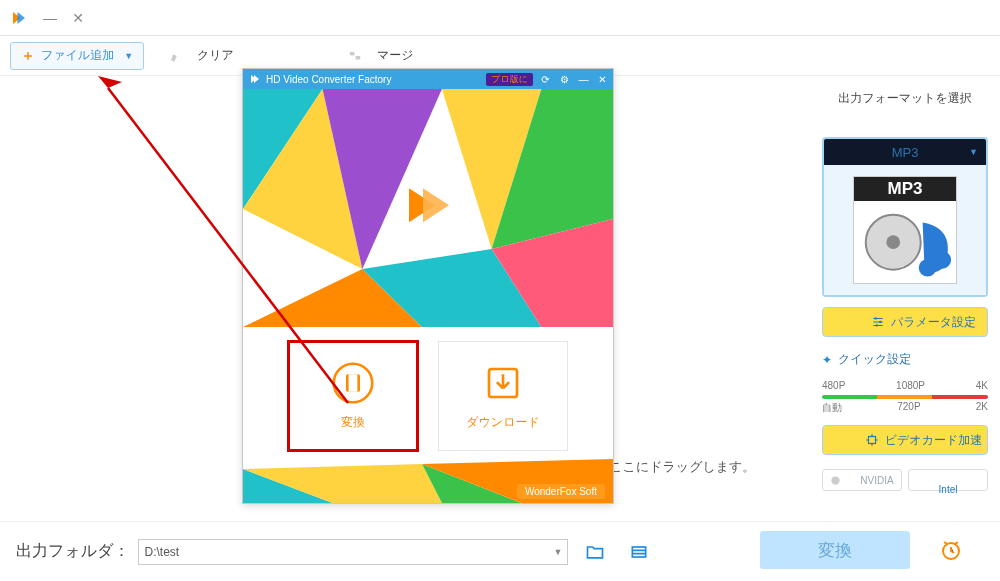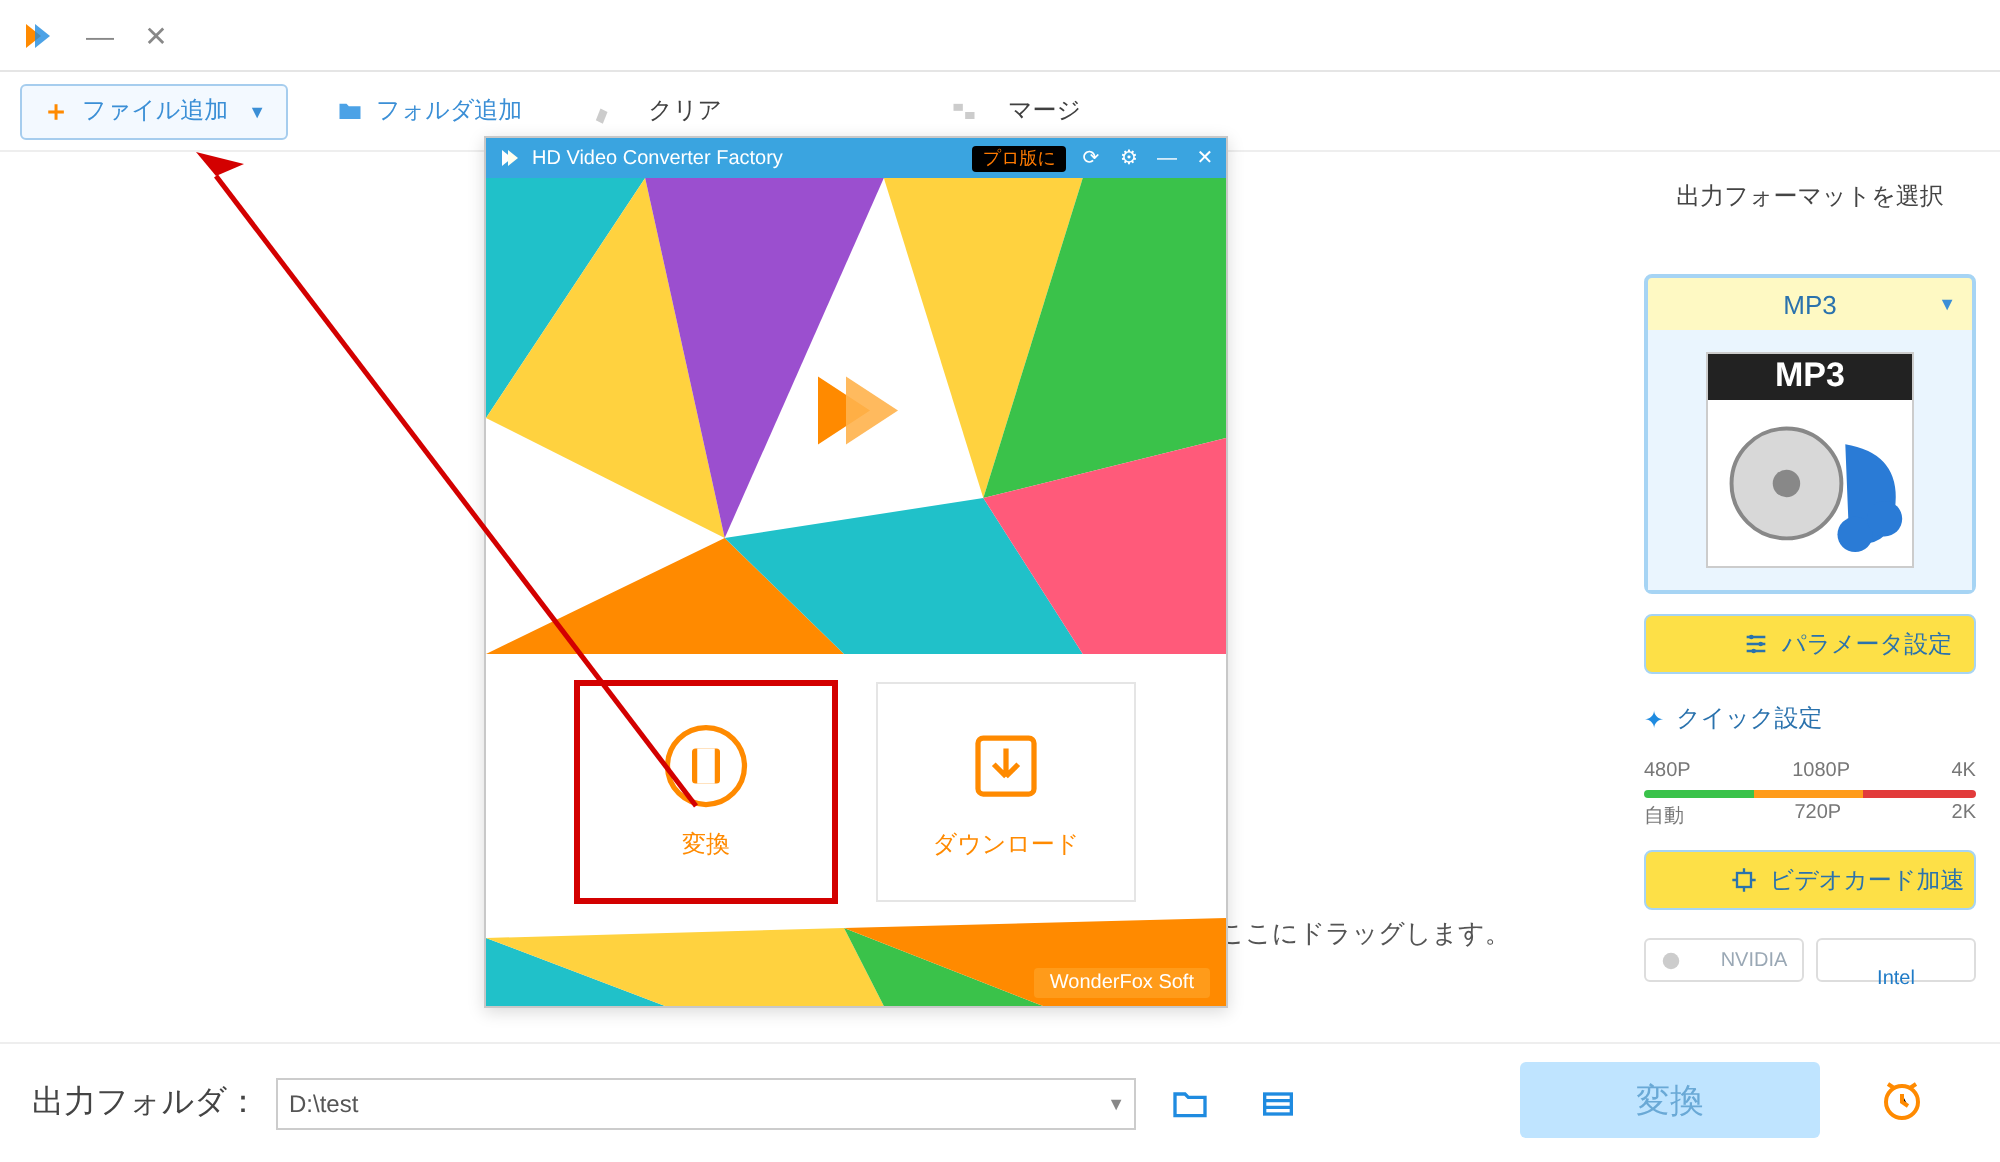--- a/index.html
+++ b/index.html
@@ -24,35 +24,35 @@
 .hint { position: absolute; bottom: 105px; left: 50%; transform: translateX(-50%); font-size: 13px; color: #555; white-space: nowrap; }
 
 
 .arrow-svg { position: absolute; top: 58px; left: 88px; width: 300px; height: 360px; pointer-events: none; z-index: 20; }
 
 
 .splash { position: absolute; left: 242px; top: 68px; width: 372px; height: 436px; border: 1px solid #c8c8c8; background: #fff; z-index: 10; box-shadow: 0 2px 8px rgba(0,0,0,.15); }
 .splash-header { height: 20px; background: #3aa4e0; display: flex; align-items: center; padding: 0 6px; font-size: 10px; color: #fff; position: relative; }
 .splash-header .s-logo { width: 12px; height: 12px; margin-right: 5px; }
 .splash-header .right { position: absolute; right: 4px; display: flex; gap: 6px; align-items: center; }
-.splash-header .pill { background: #000000; color: #ff7a00; font-size: 9px; padding: 0 5px; border-radius: 2px; }
+.splash-header .pill { background: #4c1d95; color: #ff7a00; font-size: 9px; padding: 0 5px; border-radius: 2px; }
 .splash-header .icn { width: 13px; height: 13px; display: flex; align-items: center; justify-content: center; color: #fff; font-size: 10px; cursor: pointer; }
 .splash-tri { height: 238px; position: relative; overflow: hidden; }
 .splash-tri .center-logo { position: absolute; left: 50%; top: 50%; transform: translate(-50%,-55%); width: 54px; height: 54px; }
 .splash-actions { display: flex; justify-content: center; gap: 20px; margin-top: 14px; }
 .splash-card { width: 130px; height: 110px; border: 1px solid #e5e5e5; display: flex; flex-direction: column; align-items: center; justify-content: center; gap: 10px; color: #ff8a00; font-size: 12px; cursor: pointer; }
 .splash-card .ico { width: 42px; height: 42px; }
 .highlight-red { outline: 3px solid #d30000; outline-offset: -2px; }
 .splash-foot { position: absolute; bottom: 0; left: 0; right: 0; height: 44px; overflow: hidden; }
 .splash-brand { position: absolute; right: 8px; bottom: 4px; background: #ff9b1a; color: #fff; font-size: 10px; padding: 2px 8px; border-radius: 2px; }
 
 
 .rpanel { position: absolute; right: 12px; top: 90px; width: 166px; display: flex; flex-direction: column; gap: 10px; }
 .rpanel .plabel { font-size: 12px; color: #444; text-align: center; margin-bottom: 20px; }
-.fmt-box { border: 2px solid #a6d4f4; border-radius: 4px; background: #fef9c3; }
+.fmt-box { border: 2px solid #a6d4f4; border-radius: 4px; background: #0f172a; }
 .fmt-hdr { height: 26px; display: flex; align-items: center; justify-content: center; font-size: 13px; color: #2a72ad; position: relative; }
 .fmt-hdr .chev2 { position: absolute; right: 8px; color: #3b8fd6; font-size: 9px; }
 .fmt-img { height: 130px; display: flex; align-items: center; justify-content: center; background: #eaf5fe; }
 .fmt-img .tile { width: 104px; height: 108px; background: #fff; border: 1px solid #ccc; position: relative; display: flex; flex-direction: column; }
 .fmt-img .tile .bar { height: 28px; background: #222; color: #fff; display: flex; align-items: center; justify-content: center; font-weight: bold; font-size: 17px; }
 .fmt-img .tile .art { flex: 1; position: relative; }
 .sidebtn { height: 30px; border: 1px solid #a6d4f4; background: #fde047; border-radius: 4px; display: flex; align-items: center; justify-content: center; gap: 6px; font-size: 12px; color: #2a72ad; cursor: pointer; padding-left: 37px; }
 .quick-label { font-size: 12px; color: #2a72ad; display: flex; align-items: center; gap: 6px; margin-top: 4px; }
 .qbar { height: 4px; background: linear-gradient(to right, #3ac24a 0 33%, #ff9b1a 33% 66%, #e23b3b 66% 100%); border-radius: 2px; margin-top: 4px; }
 .qrow { display: flex; justify-content: space-between; font-size: 10px; color: #777; margin-top: 2px; }
@@ -79,26 +79,20 @@
     </svg>
   <div class="winbtn">—</div>
   <div class="winbtn">✕</div>
 </div>
 
 <div class="toolbar">
   <div class="toolbtn primary">
     <span class="plus">＋</span>
     <span>ファイル追加</span>
     <span class="chev">▼</span>
-  </div>
-  <div class="toolbtn">
-    <svg width="14" height="14" viewBox="0 0 24 24">
-        <path fill="#1f8be0" d="M3 5h6l2 2h10v11H3z" opacity=".8"></path>
-      </svg>
-    <span>フォルダ追加</span>
   </div>
   <div class="toolbtn disabled">
     <svg width="14" height="14" viewBox="0 0 24 24">
         <path fill="#ccc" d="M5 19l4-10 6 3-4 10z"></path>
       </svg>
     <span>クリア</span>
   </div>
   <div class="toolbtn disabled" style="margin-left:80px">
     <svg width="14" height="14" viewBox="0 0 24 24">
         <rect x="3" y="5" width="8" height="6" fill="#ccc"></rect>

